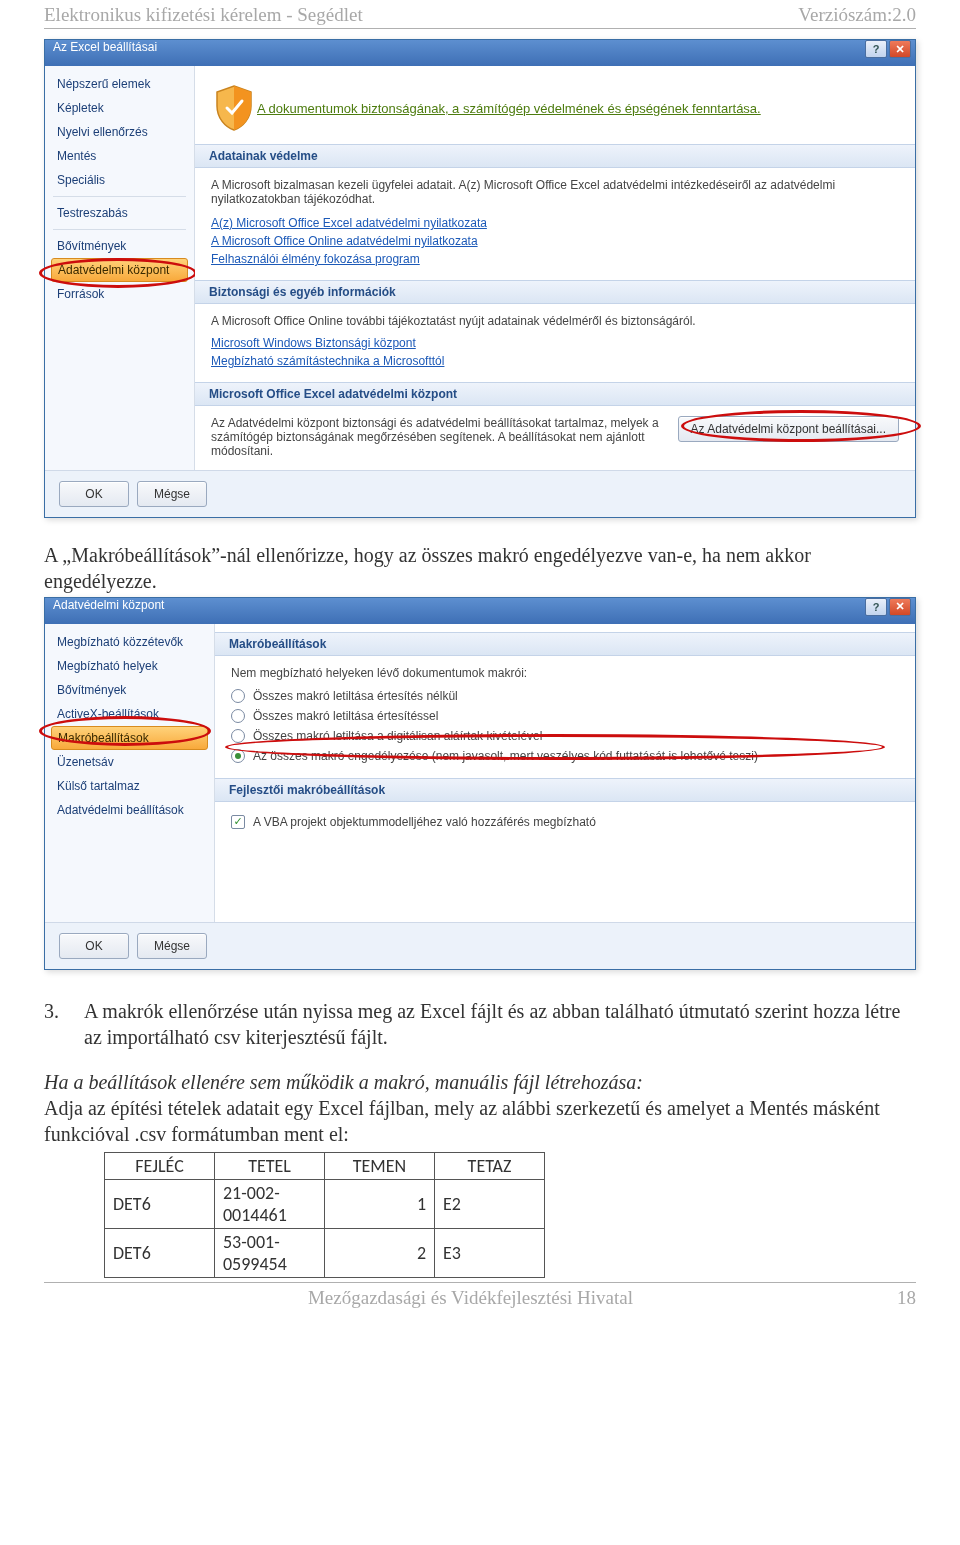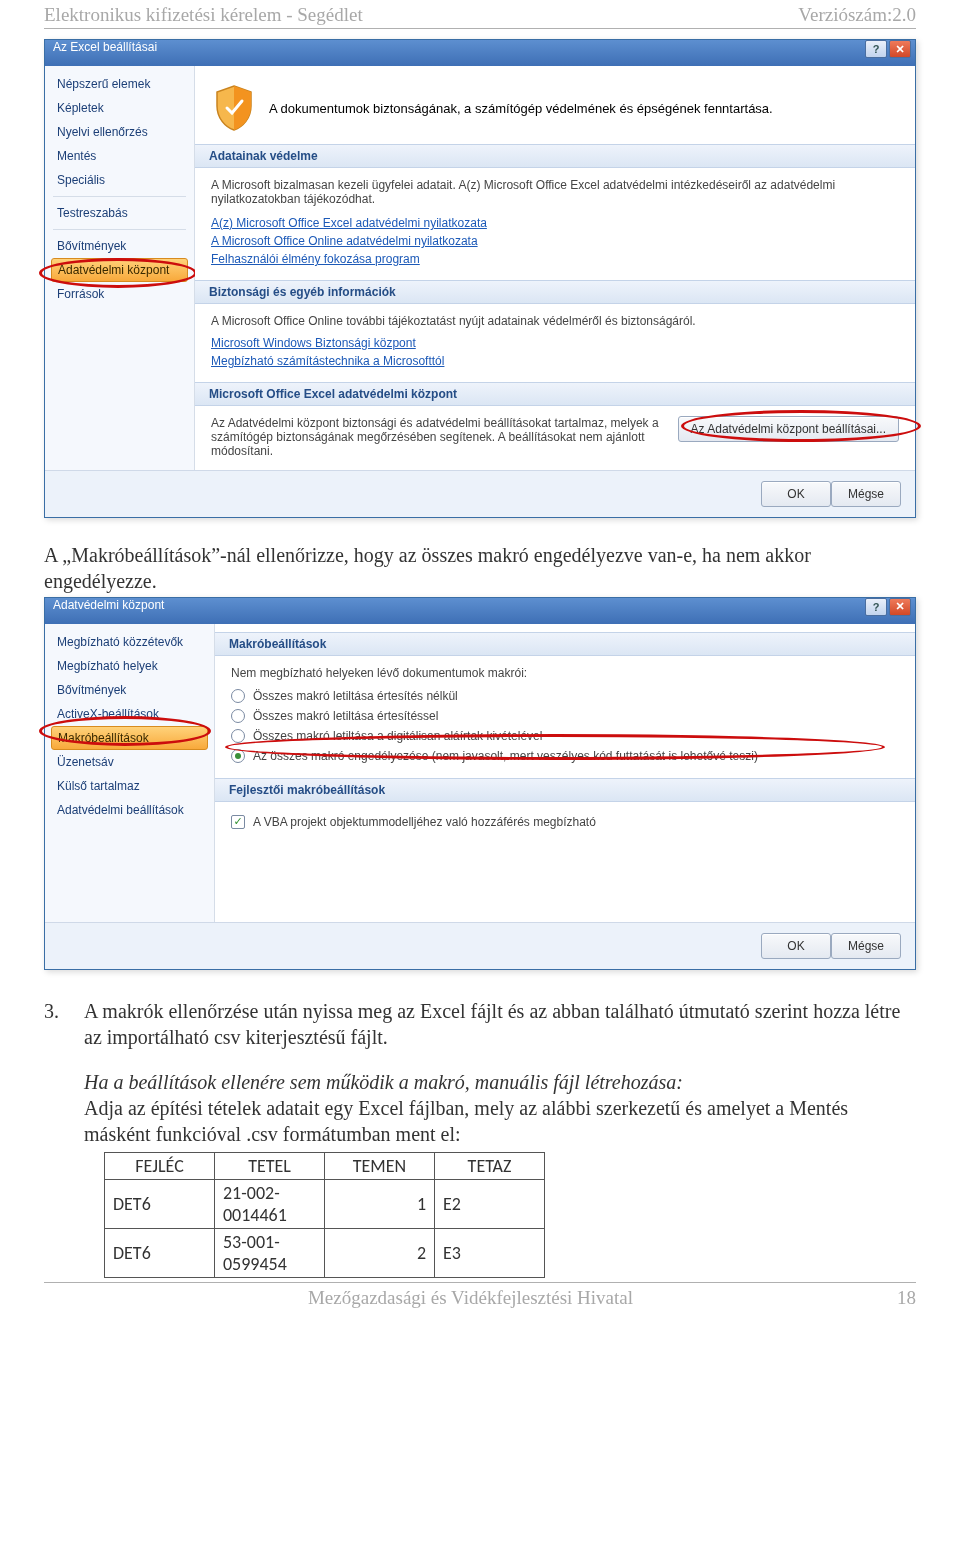--- a/index.html
+++ b/index.html
@@ -83,24 +83,25 @@
     background: linear-gradient(#ffd27a,#f8a93b);
     border: 1px solid #d78b1f;
     border-radius: 3px;
     margin: 0 6px;
     padding: 4px 6px;
     color: #3a2a00;
     position: relative;
   }
   .main { flex: 1; background: #fff; padding: 0; position: relative; }
   .banner {
-    display: flex; align-items: center; gap: 14px;
+    display: flex; align-items: center; gap: 2px;
     padding: 18px 16px 12px 18px;
-    color: #000000;
+    color: #4d7c0f;
     font-size: 13px;
+    text-decoration: underline;
   }
   .shield {
     width: 42px; height: 48px; position: relative;
   }
   .shield svg { width: 42px; height: 48px; }
   .section-head {
     background: linear-gradient(#eef3fb,#dbe6f4);
     border: 1px solid #c4d3e8;
     border-left: none; border-right: none;
     color: #254d86;
@@ -119,32 +120,32 @@
     padding: 5px 12px;
     font-size: 12px;
     color:#333;
     white-space: nowrap;
     box-shadow: inset 0 1px #fff;
   }
   .dlg-footer {
     background: #ecf2fa;
     border-top: 1px solid #cfd9e8;
     padding: 10px 14px;
-    display: flex; justify-content: flex-end; 
+    display: flex; gap: 8px;
   }
   .red-ellipse {
     position: absolute;
     border: 3px solid #cc0d0d;
     border-radius: 50%;
     pointer-events:none;
   }
 
   
   .para { margin: 18px 0 2px 0; color:#333; font-size:20px; line-height:1.32; font-family:"Times New Roman", serif;}
-  .para.indent { margin-left: 40px; }
+  .para.indent { }
   .italic { font-style: italic; }
 
   
   .radio-row, .check-row {
     display:flex; align-items:center; gap:8px; padding:3px 0;
     font-size:12px; color:#444;
   }
   .radio, .cbox {
     width:14px; height:14px; border:1px solid #7a8aa2; border-radius:50%;
     display:flex; align-items:center; justify-content:center; background:#fff;

